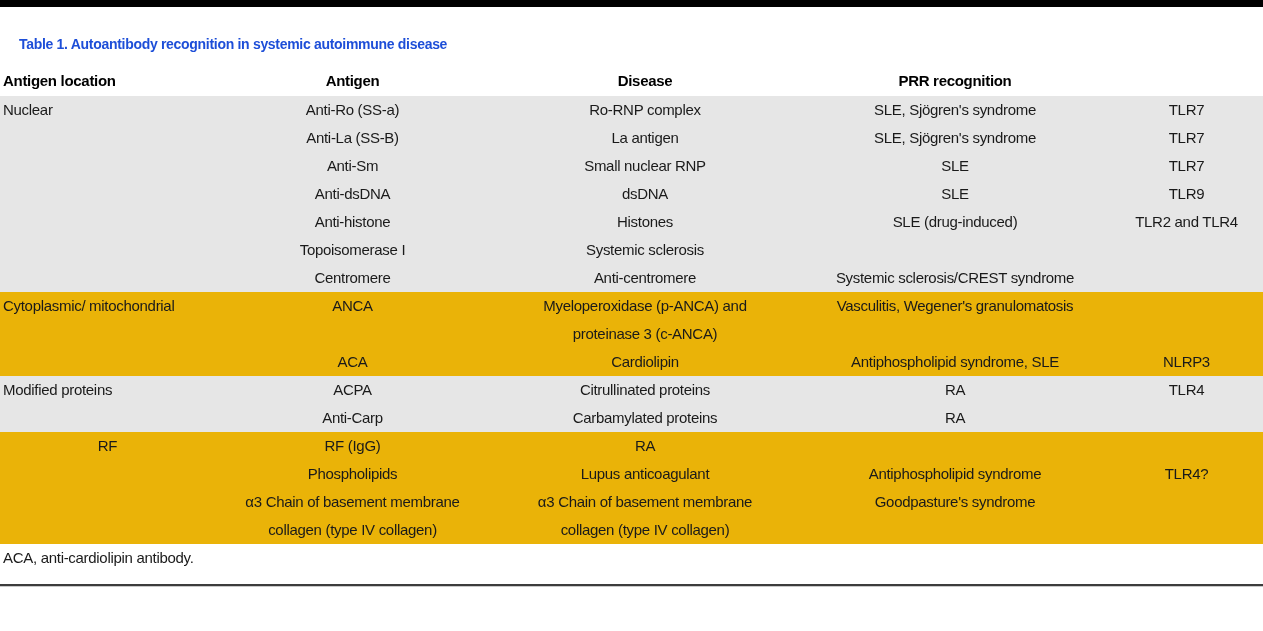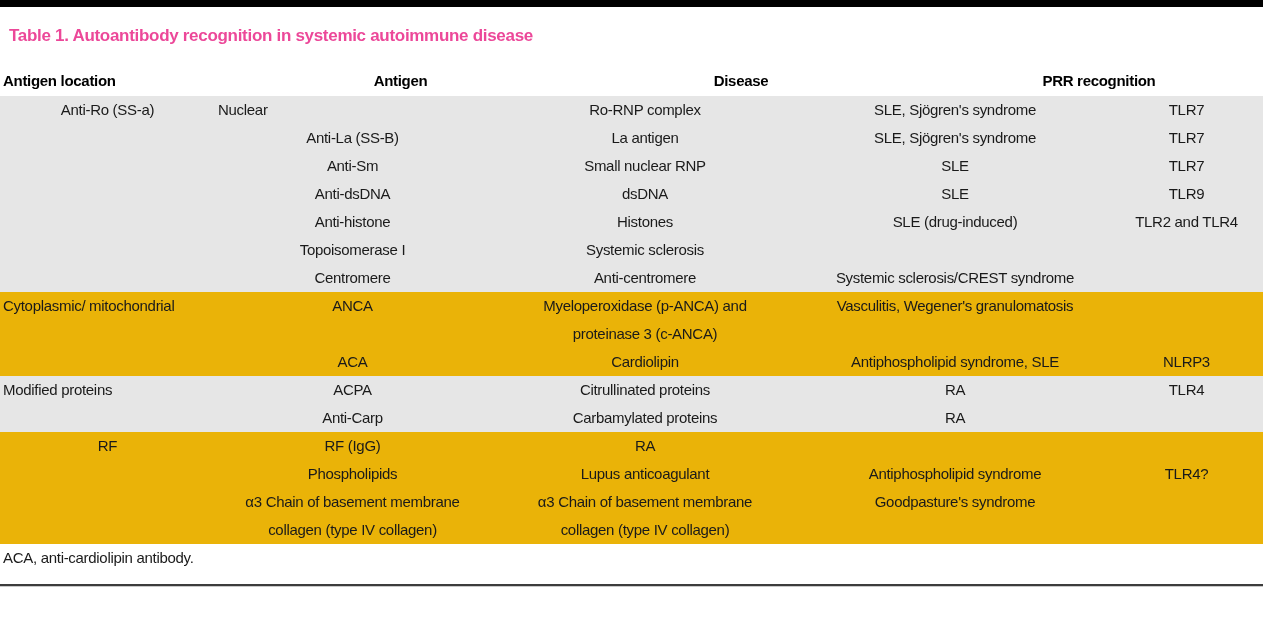--- a/index.html
+++ b/index.html
@@ -15,33 +15,33 @@
   }
   .page { position: relative; width: 1263px; height: 631px; }
 
   .top-rule {
     position: absolute; top: 0; left: 0;
     width: 100%; height: 7px; background: #000;
   }
 
   .tbl-title {
     position: absolute; top: 20px; left: 3px;
-    font-size: 17px; font-weight: bold; color: #ec4899;
-    margin: 6px;
+    font-size: 14px; font-weight: bold; color: #1d4ed8;
+    margin: 16px;
   }
 
   .table-wrap { position: absolute; top: 66px; left: 0; width: 1263px; }
 
   .grid-row {
     display: grid;
     grid-template-columns: 215px 275px 310px 310px 153px;
     width: 1263px;
   }
 
-  .header-row { min-height: 30px; align-items: end; padding-bottom: 2px; box-sizing: border-box; gap: 48px; }
+  .header-row { min-height: 30px; align-items: end; padding-bottom: 2px; box-sizing: border-box; }
   .header-cell {
     font-weight: bold; font-size: 15px; color: #000;
     text-align: center; line-height: 26px;
     white-space: nowrap;
   }
   .header-cell.left { text-align: left; padding-left: 3px; }
 
   .data-row { min-height: 28px; }
   .data-row.shaded { background: #e6e6e6; }
   .data-row.plain { background: #eab308; }
@@ -79,26 +79,26 @@
 
     <div class="grid-row header-row">
       <div class="header-cell left">Antigen location</div>
       <div class="header-cell">Antigen</div>
       <div class="header-cell">Disease</div>
       <div class="header-cell">PRR recognition</div>
     </div>
 
     <div id="table-body">
         <div class="grid-row data-row shaded">
+    <div class="cell left">
+            <span class="cell-inner">Nuclear</span>
+          </div>
     <div class="cell">
             <span class="cell-inner">Anti-Ro (SS-a)</span>
           </div>
-    <div class="cell left">
-            <span class="cell-inner">Nuclear</span>
-          </div>
     <div class="cell">
             <span class="cell-inner">Ro-RNP complex</span>
           </div>
     <div class="cell">
             <span class="cell-inner">SLE, Sjögren's syndrome</span>
           </div>
     <div class="cell">
             <span class="cell-inner">TLR7</span>
           </div>
   </div>

